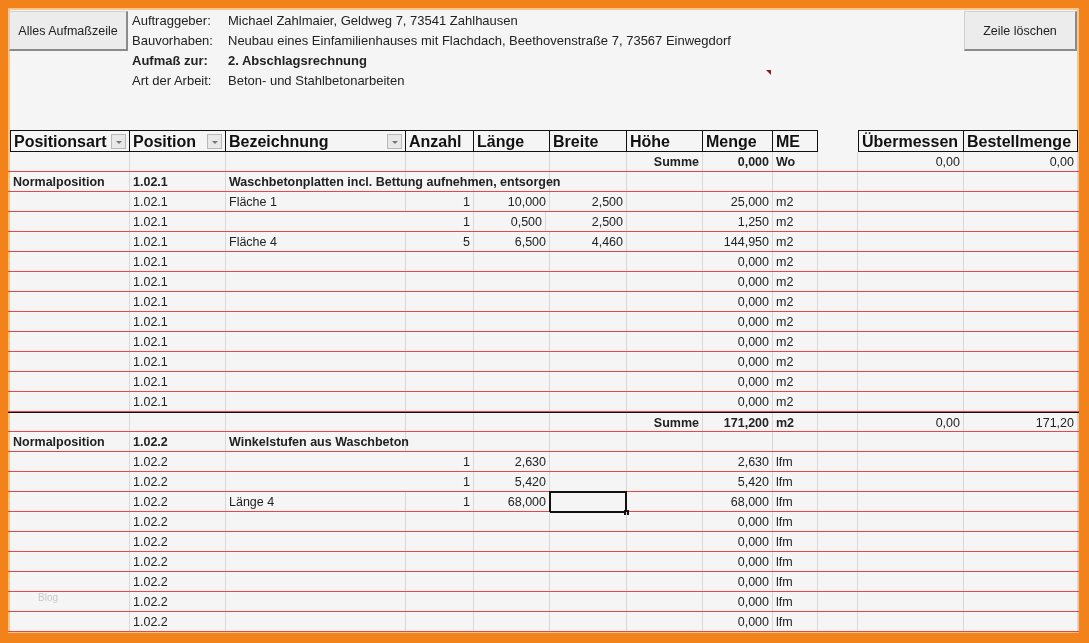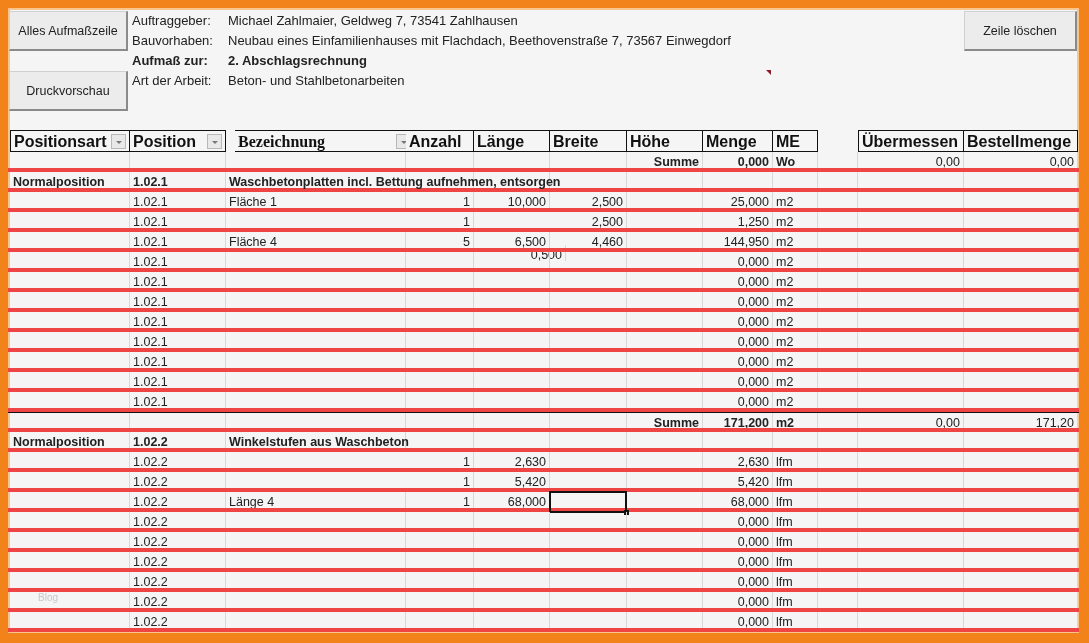--- a/index.html
+++ b/index.html
@@ -19,21 +19,21 @@
   .info { position: absolute; font-family: "Liberation Sans", sans-serif; font-size: 13px; color: #222; }
   .info .lbl { position: absolute; left: 0; white-space: nowrap; }
   .info .val { position: absolute; left: 96px; white-space: nowrap; }
   .info.bold { font-weight: bold; }
   .marker {
     position: absolute; left: 758px; top: 62px; width: 0; height: 0;
     border-left: 5px solid transparent; border-top: 5px solid #8b1c2a;
   }
   
   #grid { position: absolute; left: 0; top: 122px; width: 1071px; }
-  .row { position: relative; height: 20px; border-bottom: 4px solid #ef4444; }
+  .row { position: relative; height: 20px; border-bottom: 1px solid #ef4444; }
   .row.head { height: 22px; border-bottom: none; }
   .row.sepline { border-top: 1.5px solid #111; }
   .cell {
     position: absolute; top: 0; height: 100%; padding: 0 3px;
     font-family: "Liberation Sans", sans-serif; font-size: 12.5px; color: #222;
     line-height: 20px; white-space: nowrap; overflow: hidden;
     border-right: 1px solid #d8d8d8;
   }
   .cell.r { text-align: right; }
   .cell.b { font-weight: bold; }
@@ -55,21 +55,20 @@
   .selbox { position: absolute; border: 2px solid #111; }
   .selbox .handle { position: absolute; right: -4px; bottom: -4px; width: 5px; height: 5px; background: #111; }
   .watermark { position: absolute; left: 30px; top: 584px; font-family: "Liberation Sans", sans-serif; font-size: 10px; color: #c8c8c8; }
 </style>
 </head>
 <body>
 
 <div id="frame">
 
   <div class="btn" style="left:1px;top:3px;width:119px;height:40px;">Alles Aufmaßzeile</div>
-  <div class="btn" style="left:1px;top:63px;width:119px;height:40px;">Druckvorschau</div>
   <div class="btn" style="left:956px;top:3px;width:113px;height:40px;">Zeile löschen</div>
 
   <div class="info" style="left:124px;top:5px;">
     <span class="lbl">Auftraggeber:</span>
     <span class="val">Michael Zahlmaier, Geldweg 7, 73541 Zahlhausen</span>
   </div>
   <div class="info" style="left:124px;top:25px;">
     <span class="lbl">Bauvorhaben:</span>
     <span class="val">Neubau eines Einfamilienhauses mit Flachdach, Beethovenstraße 7, 73567 Einwegdorf</span>
   </div>
@@ -86,21 +85,21 @@
   <div id="grid">
     <div class="row head">
       <div class="hcell first" style="left:2px;width:120px;">
         <span>Positionsart</span>
         <span class="filter"></span>
       </div>
       <div class="hcell" style="left:122px;width:96px;">
         <span>Position</span>
         <span class="filter"></span>
       </div>
-      <div class="hcell" style="left:227px;width:180px;font-family:Liberation Serif, serif;">
+      <div class="hcell" style="left:218px;width:180px;">
         <span>Bezeichnung</span>
         <span class="filter"></span>
       </div>
       <div class="hcell" style="left:398px;width:68px;">Anzahl</div>
       <div class="hcell" style="left:466px;width:76px;">Länge</div>
       <div class="hcell" style="left:542px;width:77px;">Breite</div>
       <div class="hcell" style="left:619px;width:76px;">Höhe</div>
       <div class="hcell" style="left:695px;width:70px;">Menge</div>
       <div class="hcell" style="left:765px;width:45px;">ME</div>
       <div class="hcell first2" style="left:850px;width:106px;">Übermessen</div>
@@ -146,21 +145,21 @@
           <div class="cell r" style="left: 695px; width: 70px;">25,000</div>
           <div class="cell" style="left: 765px; width: 45px;">m2</div>
           <div class="cell" style="left: 810px; width: 40px;"></div>
           <div class="cell r" style="left: 850px; width: 106px;"></div>
           <div class="cell r" style="left: 956px; width: 114px;"></div>
         </div>
         <div class="row">
           <div class="cell" style="left: 2px; width: 120px;"></div>
           <div class="cell" style="left: 122px; width: 96px;">1.02.1</div>
           <div class="cell r" style="left: 398px; width: 68px;">1</div>
-          <div class="cell r" style="left: 482px; width: 76px; margin-top: 33px;">0,500</div>
+          <div class="cell r" style="left: 462px; width: 76px;">0,500</div>
           <div class="cell r" style="left: 542px; width: 77px;">2,500</div>
           <div class="cell r" style="left: 619px; width: 76px;"></div>
           <div class="cell r" style="left: 695px; width: 70px;">1,250</div>
           <div class="cell" style="left: 765px; width: 45px;">m2</div>
           <div class="cell" style="left: 810px; width: 40px;"></div>
           <div class="cell r" style="left: 850px; width: 106px;"></div>
           <div class="cell r" style="left: 956px; width: 114px;"></div>
         </div>
         <div class="row">
           <div class="cell" style="left: 2px; width: 120px;"></div>

